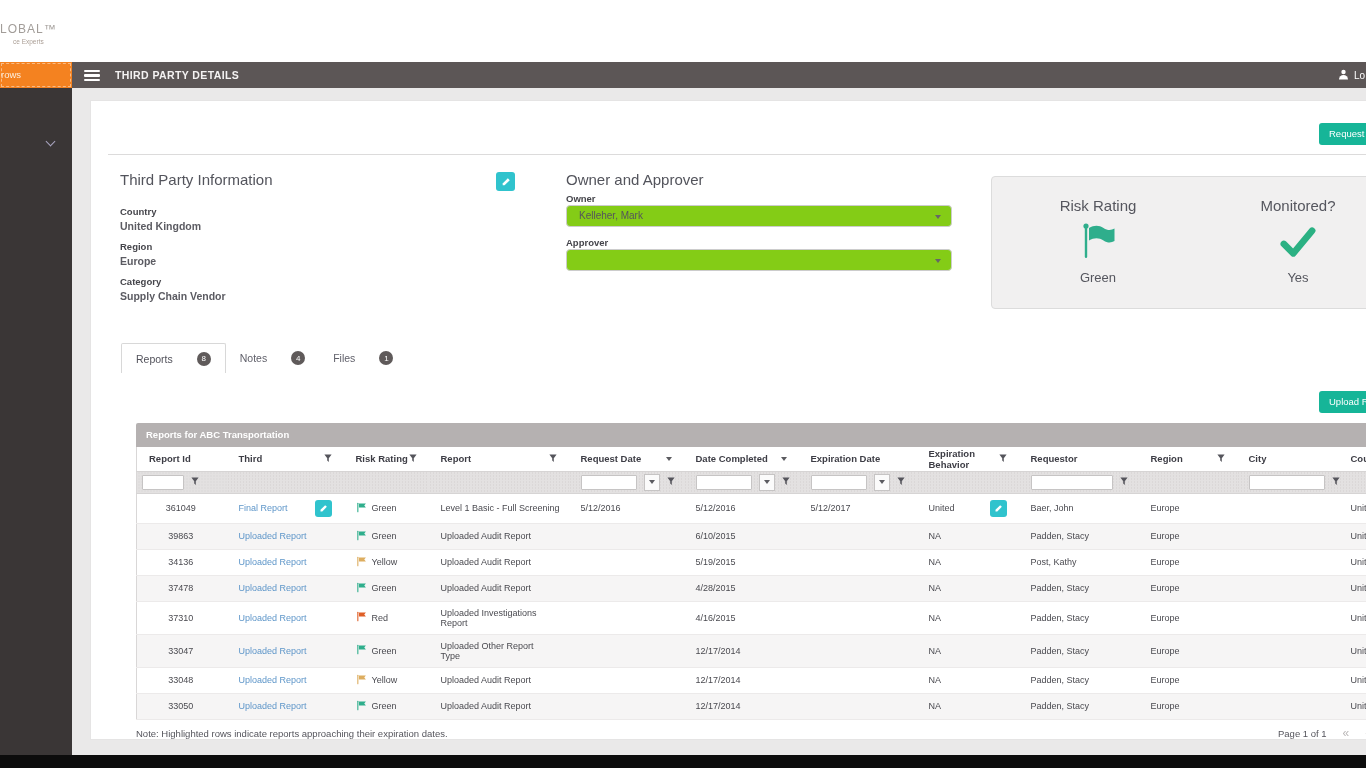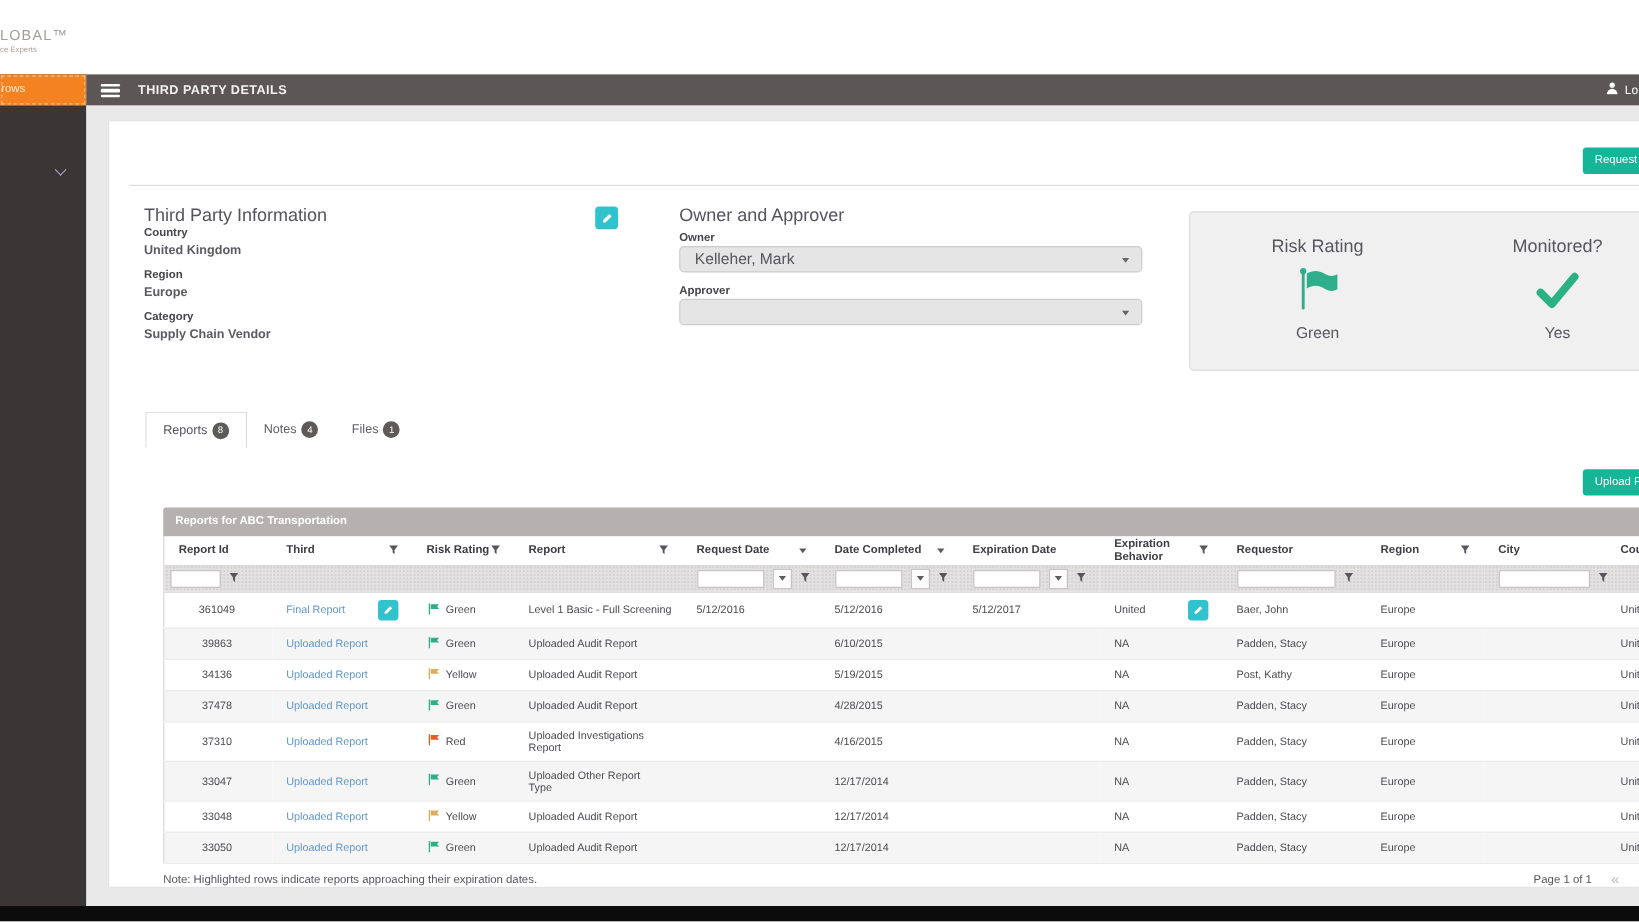--- a/index.html
+++ b/index.html
@@ -1,20 +1,20 @@
 <!DOCTYPE html>
 <html><head>
 <meta charset="utf-8">
 <style>
   * { box-sizing: border-box; margin: 0; padding: 0; }
   html,body { width:1366px; height:768px; overflow:hidden; }
   body { position:relative; background:#fff; font-family:"Liberation Sans", sans-serif; color:#4a4a50; }
 
   
-  .logo { position:absolute; left:0; top:22px; }
+  .logo { position:absolute; left:0; top:22px;text-align:center; }
   .logo-line1 { font-size:12px; letter-spacing:1px; color:#a29d99; }
   .logo-line2 { font-size:6.5px; color:#ab9f96; margin-top:2px; }
 
   
   .sidebar { position:absolute; left:0; top:62px; width:72px; height:693px; background:#3a3636; }
   .sidebar-active { position:absolute; left:0; top:0; width:72px; height:26px; background:#f48220;
     outline:1px dashed rgba(255,255,255,.45); outline-offset:-2px;
     color:#fdeedd; font-size:9.5px; line-height:26px; padding-left:1px; white-space:nowrap; overflow:hidden; }
   .sidebar-chevron { position:absolute; left:47px; top:76px; width:7px; height:7px;
     border-right:1.6px solid #a9a4c0; border-bottom:1.6px solid #a9a4c0; transform:rotate(45deg); }
@@ -40,40 +40,40 @@
   .request-btn { left:1228px; top:22px; width:121px; }
   .upload-btn  { left:1228px; top:290px; width:121px; }
 
   .sec-head { position:absolute; font-size:15px; color:#53545c; }
   .edit-chip { display:inline-flex; align-items:center; justify-content:center;
     background:#30c3cd; border-radius:3px; cursor:pointer; }
   .chip19 { position:absolute; width:19px; height:19px; }
 
   .fields { position:absolute; left:29px; top:88px; }
   .f-label { font-size:9.5px; font-weight:bold; color:#45454b; margin-top:9px; }
-  .f-label:first-child { margin-top:0; }
+  .f-label:first-child { margin-top:17px; }
   .f-value { font-size:10.5px; color:#5b5b62; margin-top:3px;font-weight:bold; }
 
   .sel-label { position:absolute; font-size:9.5px; font-weight:bold; color:#45454b; }
   .select { position:absolute; left:475px; width:386px; height:22px; border:1px solid #ccc; border-radius:4px;
-    background:#e5e5e5; font-size:13px; color:#55555c; line-height:20px; padding:0 24px 0 12px; cursor:pointer; }
+    background:#84cc16; font-size:10px; color:#55555c; line-height:20px; padding:0 24px 0 12px; cursor:pointer; }
   .sel-caret { position:absolute; right:10px; top:9px; width:0; height:0;
     border-left:3.5px solid transparent; border-right:3.5px solid transparent; border-top:4.5px solid #666; }
 
   .risk-panel { position:absolute; left:900px; top:75px; width:442px; height:133px; background:#f1f0f0;
     border:1px solid #dcdcdc; border-radius:4px; display:flex; }
   .risk-col { width:200px; display:flex; flex-direction:column; align-items:center; padding-top:20px; }
   .risk-col:first-child { margin-left:6px; }
   .risk-title { font-size:15px; color:#55565e; }
   .risk-icon { height:56px; display:flex; align-items:center; }
   .risk-value { font-size:13px; color:#55565e; }
 
   
   .tabs { position:absolute; left:30px; top:242px; height:30px; display:flex; }
-  .tab { padding:0 14px; display:flex; align-items:center; gap:4px; font-size:10.5px; color:#60606a; cursor:pointer; }
+  .tab { padding:0 14px; display:flex; align-items:center; gap:24px; font-size:10.5px; color:#60606a; cursor:pointer; }
   .tab.active { background:#fff; border:1px solid #d8d8d8; border-bottom:none; border-radius:2px 2px 0 0; color:#52525b; }
   .badge { width:14px; height:14px; border-radius:50%; background:#5f5a5a; color:#fff; font-size:8px;
     display:flex; align-items:center; justify-content:center; }
 
   
   .tablewrap { position:absolute; left:45px; top:322px; width:1320px; }
   .grid-title { height:24px; background:#b5b1b1; color:#fff; font-size:9.5px; font-weight:bold;
     line-height:24px; padding-left:10px; border-radius:2px 2px 0 0; }
   table.grid { width:1320px; table-layout:fixed; border-collapse:collapse; font-size:9px; color:#4a4a50;
     border:1px solid #d9d7d7; border-top:none; }

